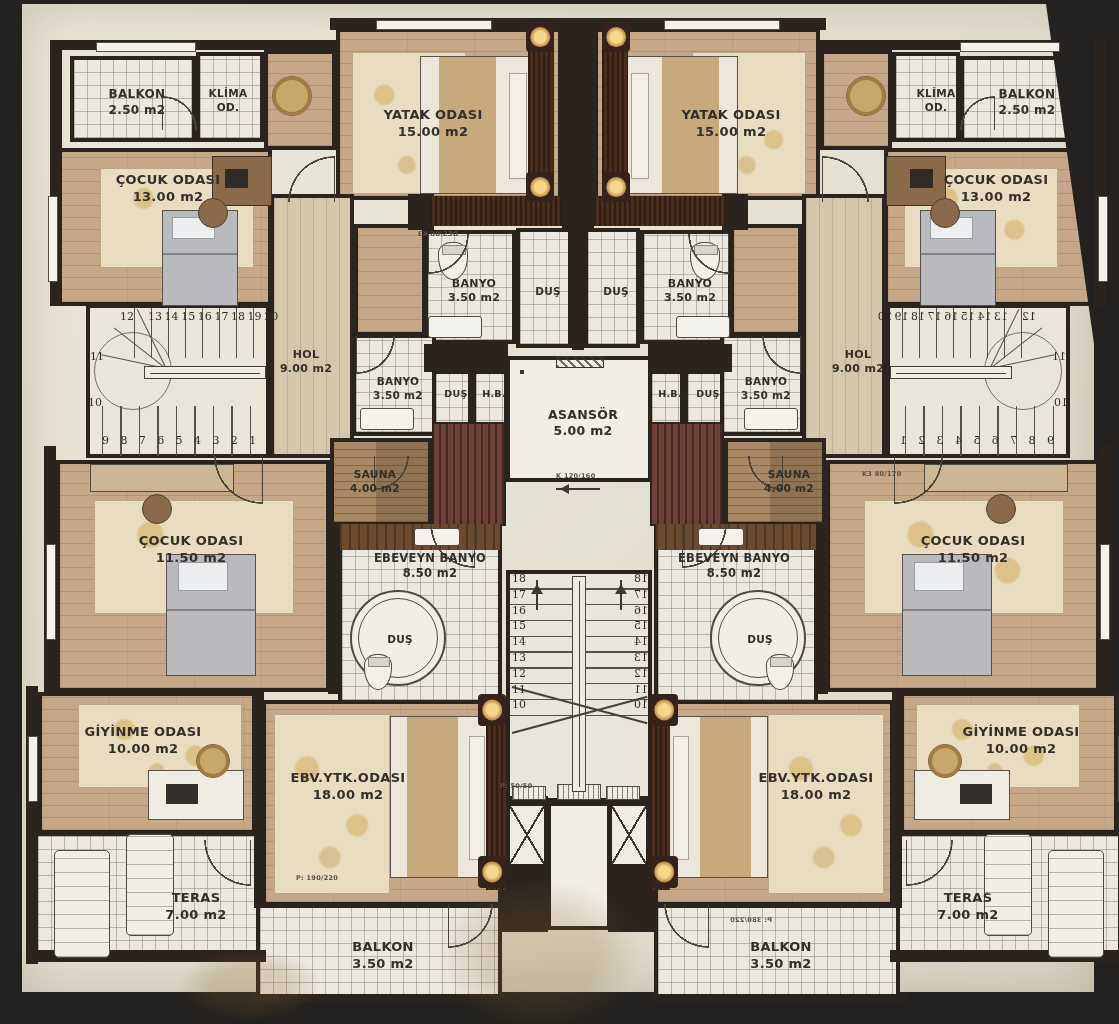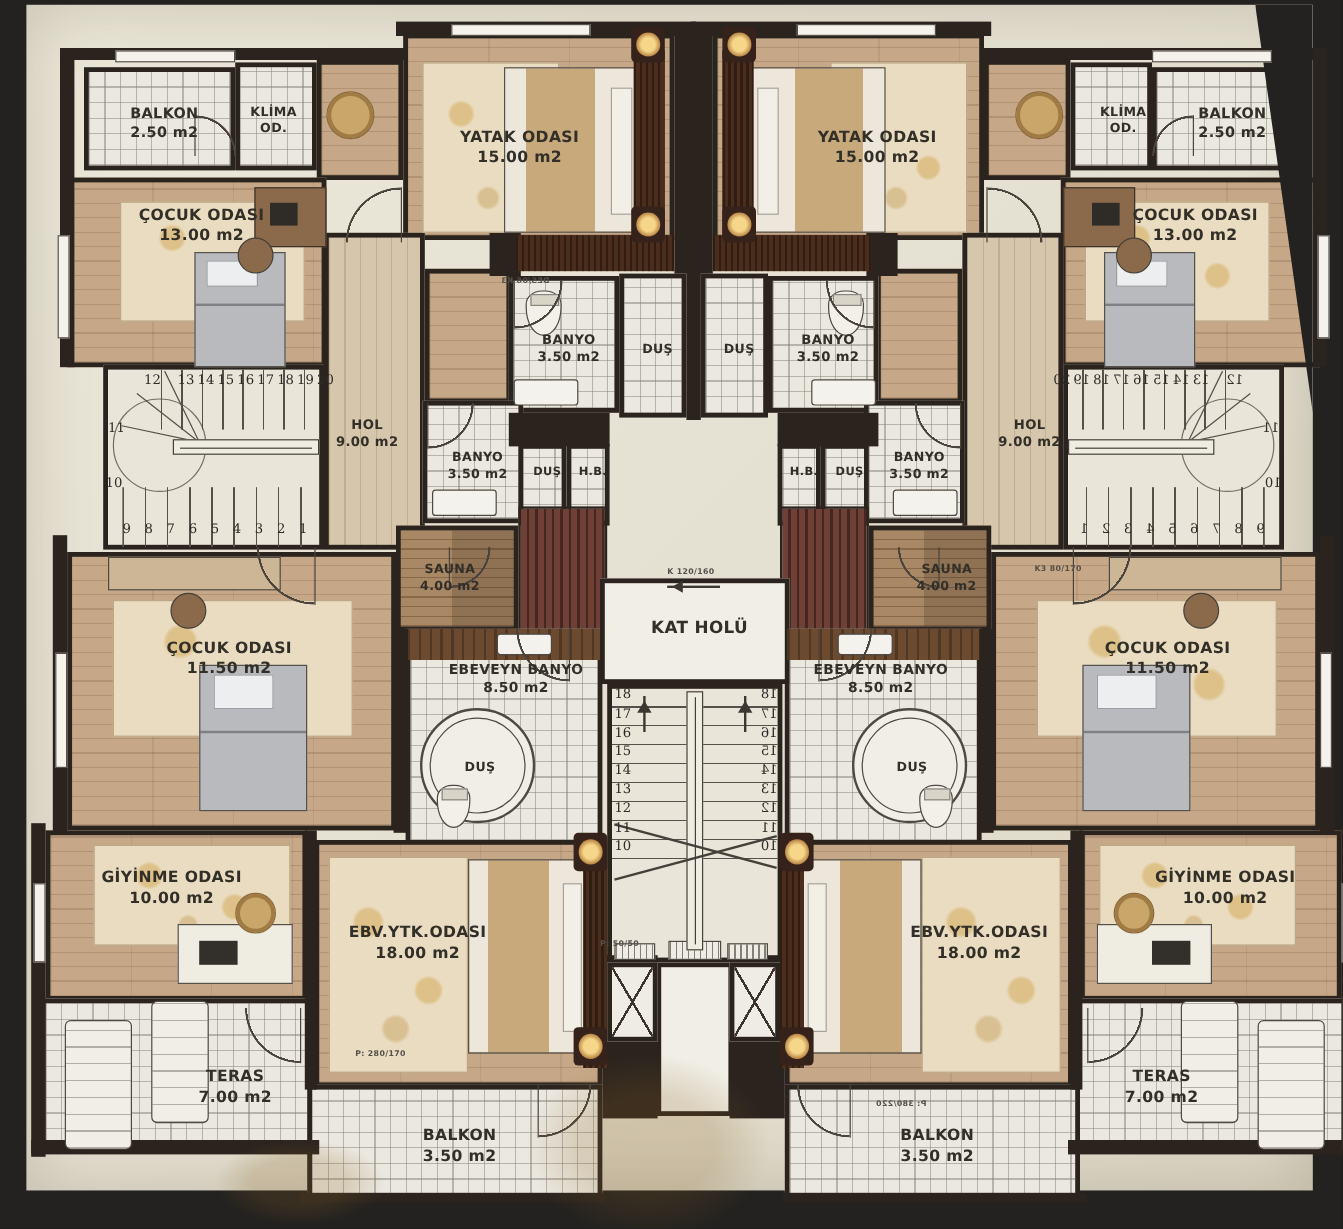--- a/index.html
+++ b/index.html
@@ -357,23 +357,26 @@
           <div>BALKON</div>
           <div>3.50 m2</div>
         </div>
       </div>
       <div class="room f-tile" style="left: 654px; top: 904px; width: 246px; height: 96px; position: absolute;">
         <div class="rlabel" style="left: 123px; top: 48px; font-size: 13px;">
           <div>BALKON</div>
           <div>3.50 m2</div>
         </div>
       </div>
-      <div class="room f-white" style="left: 500px; top: 482px; width: 158px; height: 88px; position: absolute;">
-        <div class="rlabel" style="left: 79px; top: 38px; font-size: 14px;">
-          <div>KAT HOLÜ</div>
+      <div class="room f-white" style="left: 506px; top: 356px; width: 146px; height: 126px; position: absolute;">
+        <div class="elev-inner" style="inset: 10px; width: 0px; height: 0px; position: absolute;"></div>
+        <div class="elev-hatch" style="left: 46px; top: -4px; width: 48px; height: 12px; position: absolute;"></div>
+        <div class="rlabel" style="left: 73px; top: 63px; font-size: 12.5px;">
+          <div>ASANSÖR</div>
+          <div>5.00 m2</div>
         </div>
       </div>
       <div class="room f-stair" style="left: 506px; top: 570px; width: 146px; height: 232px; position: absolute;">
         <div class="band" style="left: 0px; top: 0px; width: 138px; height: 142px; position: absolute; background: repeating-linear-gradient(0deg, rgb(85, 81, 74) 0px, rgb(85, 81, 74) 1.3px, transparent 1.3px, transparent 15.8px);"></div>
         <div class="rail v" style="left: 62px; top: 2px; width: 14px; height: 216px; position: absolute;"></div>
         <div class="diag" style="left: 2px; top: 112px; width: 140px; height: 1.6px; position: absolute; transform: rotate(15deg);"></div>
         <div class="diag" style="left: 2px; top: 158px; width: 140px; height: 1.6px; position: absolute; transform: rotate(-15deg);"></div>
         <div class="uparr" style="left: 26px; top: 6px; width: 2px; height: 30px; position: absolute;"></div>
         <div class="uparr" style="left: 110px; top: 6px; width: 2px; height: 30px; position: absolute;"></div>
         <div class="snum" style="left: 2px; top: -2px; width: 18px; height: 13px; position: absolute;">18</div>
@@ -529,21 +532,21 @@
       </div>
       <div class="xbox" style="left: 608px; top: 802px; width: 42px; height: 66px; position: absolute;">
         <div class="" style="position: absolute; inset: 0px; background: linear-gradient(to right top, transparent calc(50% - 1px), rgb(58, 52, 44) calc(50% - 1px), rgb(58, 52, 44) calc(50% + 1px), transparent calc(50% + 1px)), linear-gradient(to right bottom, transparent calc(50% - 1px), rgb(58, 52, 44) calc(50% - 1px), rgb(58, 52, 44) calc(50% + 1px), transparent calc(50% + 1px));"></div>
       </div>
       <div class="vent" style="left: 512px; top: 786px; width: 34px; height: 14px; position: absolute;"></div>
       <div class="vent" style="left: 557px; top: 784px; width: 44px; height: 16px; position: absolute;"></div>
       <div class="vent" style="left: 606px; top: 786px; width: 34px; height: 14px; position: absolute;"></div>
       <div class="arrowl" style="left: 556px; top: 488px; width: 44px; height: 2px; position: absolute;"></div>
       <div class="stain" style="left: 440px; top: 880px; width: 200px; height: 150px; position: absolute;"></div>
       <div class="stain" style="left: 180px; top: 950px; width: 140px; height: 70px; position: absolute;"></div>
-      <div class="dspec" style="left: 296px; top: 874px; width: 60px; height: 8px; position: absolute;">P: 280/170</div>
+      <div class="dspec" style="left: 296px; top: 874px; width: 60px; height: 8px; position: absolute;">P: 190/220</div>
       <div class="dspec" style="left: 712px; top: 916px; width: 60px; height: 8px; position: absolute; transform: scaleX(-1);">P: 380/220</div>
       <div class="dspec" style="left: 398px; top: 230px; width: 60px; height: 8px; position: absolute; transform: scaleX(-1);">DES/06 K3</div>
       <div class="dspec" style="left: 862px; top: 470px; width: 60px; height: 8px; position: absolute;">K3 80/170</div>
       <div class="dspec" style="left: 556px; top: 472px; width: 60px; height: 8px; position: absolute;">K 120/160</div>
       <div class="dspec" style="left: 500px; top: 782px; width: 60px; height: 8px; position: absolute;">P: 50/50</div>
     </div>
   <div class="wedge"></div>
 </div>
 
 </body></html>

